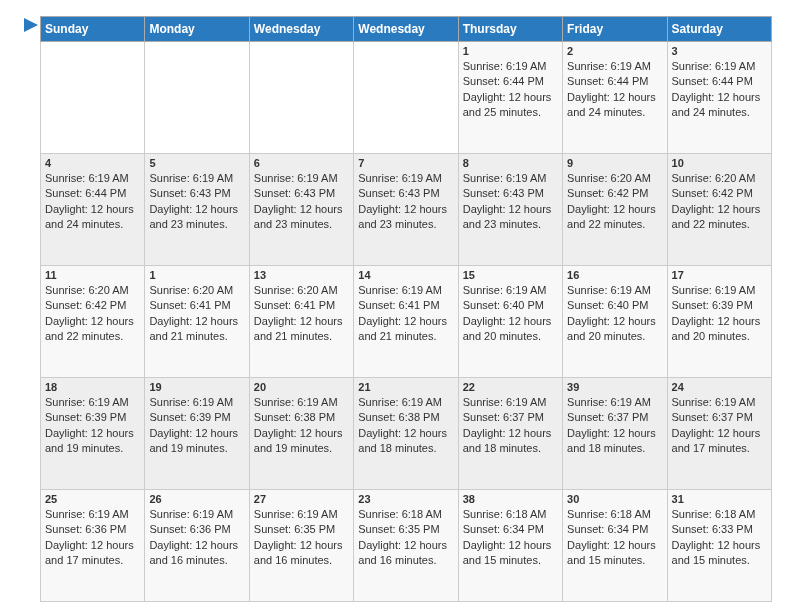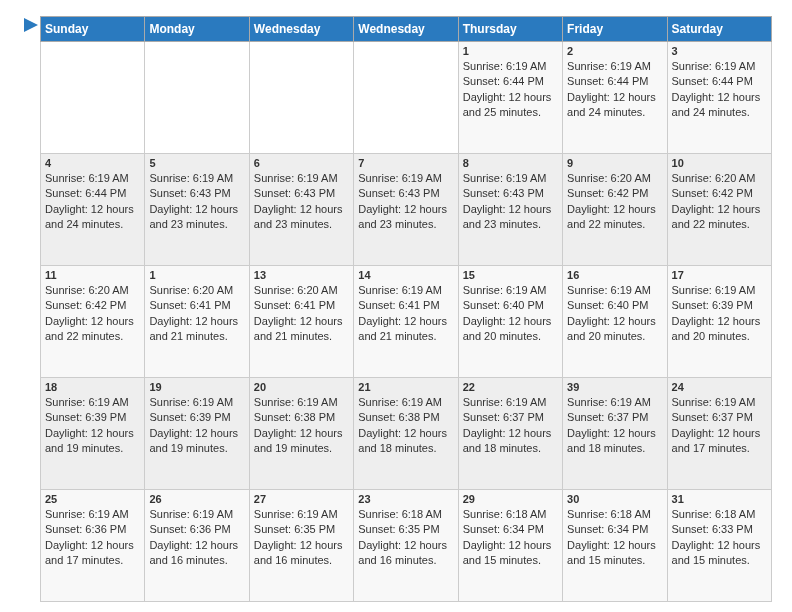--- a/index.html
+++ b/index.html
@@ -331,21 +331,21 @@
 and 16 minutes.</div>
           </td>
           <td>
             <span class="day-num">23</span>
             <div class="day-detail" style="white-space: pre-line;">Sunrise: 6:18 AM
 Sunset: 6:35 PM
 Daylight: 12 hours
 and 16 minutes.</div>
           </td>
           <td>
-            <span class="day-num">29</span>
+            <span class="day-num">38</span>
             <div class="day-detail" style="white-space: pre-line;">Sunrise: 6:18 AM
 Sunset: 6:34 PM
 Daylight: 12 hours
 and 15 minutes.</div>
           </td>
           <td>
             <span class="day-num">30</span>
             <div class="day-detail" style="white-space: pre-line;">Sunrise: 6:18 AM
 Sunset: 6:34 PM
 Daylight: 12 hours

